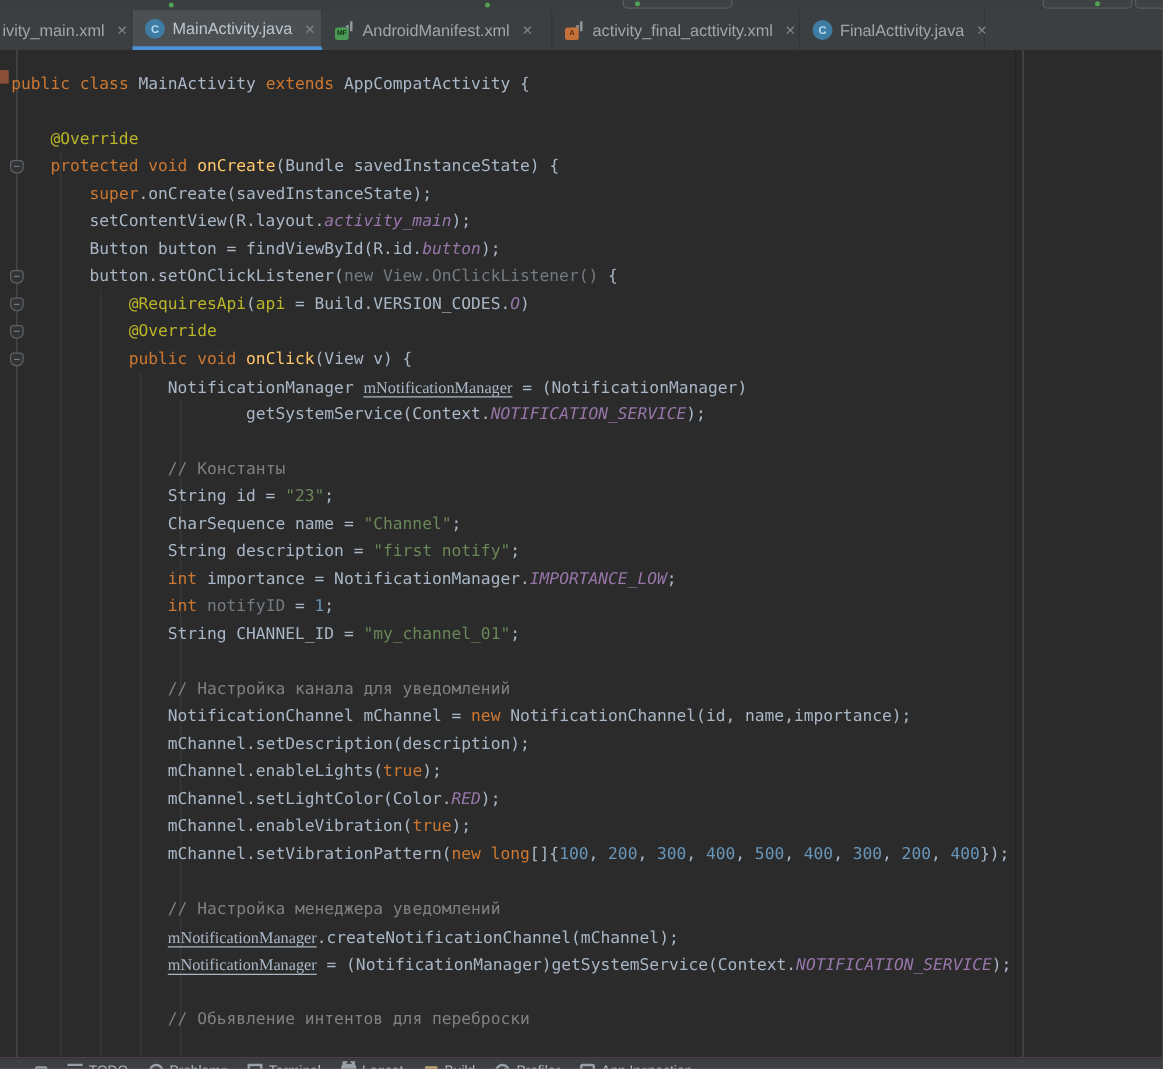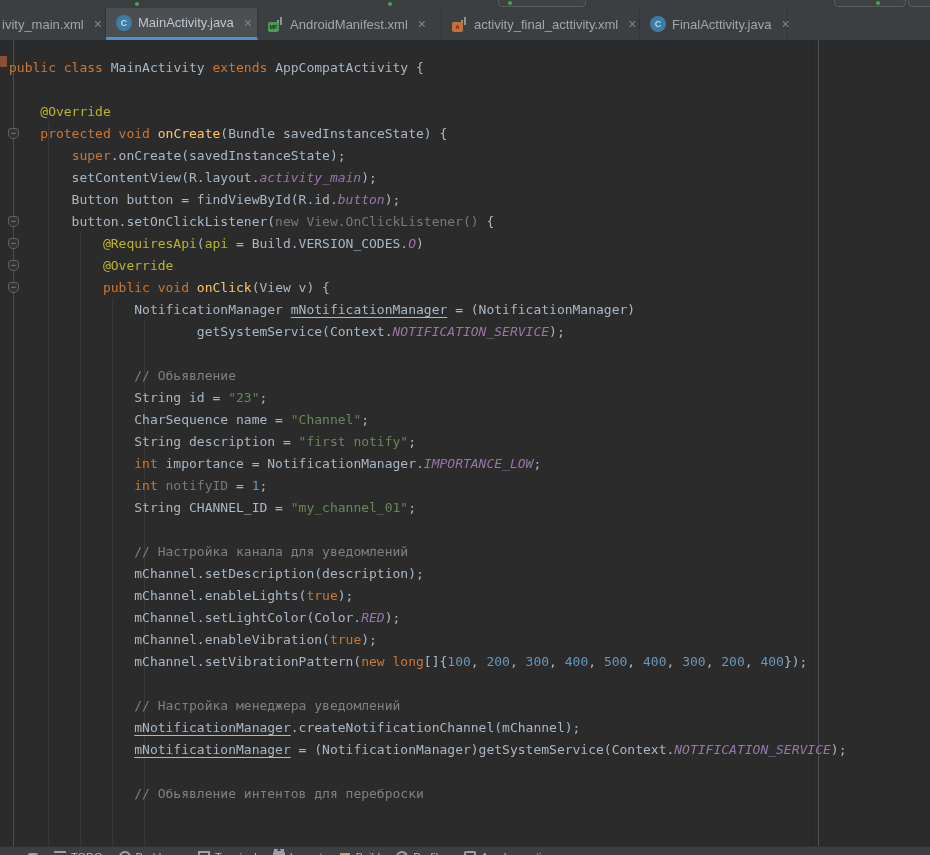--- a/index.html
+++ b/index.html
@@ -50,21 +50,21 @@
                font-family:"DejaVu Sans Mono", monospace; font-size:13px; color:#a9b7c6; }
   .tk-p { color:#a9b7c6; }
   .tk-k { color:#cc7832; }
   .tk-m { color:#ffc66b;text-align:right; }
   .tk-a { color:#bbb529; }
   .tk-s { color:#6a8759; }
   .tk-n { color:#6897bb; }
   .tk-c { color:#808080; }
   .tk-f { color:#9876aa; font-style:italic;margin-top:12px; }
   .tk-d { color:#737a80; }
-  .tk-u { color:#a9b7c6; text-decoration:underline; text-underline-offset:3px; }
+  .tk-u { color:#a9b7c6; text-decoration:underline; text-underline-offset:3px;font-family:Liberation Serif, serif; }
 
   .fold-marker { position:absolute; left:8px; width:11px; height:11px; border:1px solid #5f6265;
                  border-radius:3px 3px 5px 5px; background:#313335; color:#9a9a9a; font-size:9px;
                  line-height:9px; text-align:center; }
 
   
   #bottombar { position:absolute; left:0; top:846px; width:930px; height:22px; background:#3c3f41;
                border-top:1px solid #323232; display:flex; align-items:center; gap:16px; padding-left:28px; overflow:hidden; }
   .bb-item { display:flex; align-items:flex-start; gap:5px; color:#b6bcc0; font-size:11px; line-height:13px; white-space:nowrap; }
   .bbi { width:12px; height:12px; display:inline-block; position:relative; flex:none; }
@@ -159,29 +159,30 @@
         <div class="code-line"><span class="tk-p">        </span><span class="tk-k">super</span><span class="tk-p">.onCreate(savedInstanceState);</span></div>
         <div class="code-line"><span class="tk-p">        setContentView(R.layout.</span><span class="tk-f">activity_main</span><span class="tk-p">);</span></div>
         <div class="code-line"><span class="tk-p">        Button button = findViewById(R.id.</span><span class="tk-f">button</span><span class="tk-p">);</span></div>
         <div class="code-line"><span class="tk-p">        button.setOnClickListener(</span><span class="tk-d">new View.OnClickListener()</span><span class="tk-p"> {</span></div>
         <div class="code-line"><span class="tk-p">            </span><span class="tk-a">@RequiresApi</span><span class="tk-p">(</span><span class="tk-a">api</span><span class="tk-p"> = Build.VERSION_CODES.</span><span class="tk-f">O</span><span class="tk-p">)</span></div>
         <div class="code-line"><span class="tk-p">            </span><span class="tk-a">@Override</span></div>
         <div class="code-line"><span class="tk-p">            </span><span class="tk-k">public</span><span class="tk-p"> </span><span class="tk-k">void</span><span class="tk-p"> </span><span class="tk-m">onClick</span><span class="tk-p">(View v) {</span></div>
         <div class="code-line"><span class="tk-p">                NotificationManager </span><span class="tk-u">mNotificationManager</span><span class="tk-p"> = (NotificationManager)</span></div>
         <div class="code-line"><span class="tk-p">                        getSystemService(Context.</span><span class="tk-f">NOTIFICATION_SERVICE</span><span class="tk-p">);</span></div>
         <div class="code-line"></div>
-        <div class="code-line"><span class="tk-p">                </span><span class="tk-c">// Обьявление</span></div>
+        <div class="code-line"><span class="tk-p">                </span><span class="tk-c">// Константы</span></div>
         <div class="code-line"><span class="tk-p">                String id = </span><span class="tk-s">"23"</span><span class="tk-p">;</span></div>
         <div class="code-line"><span class="tk-p">                CharSequence name = </span><span class="tk-s">"Channel"</span><span class="tk-p">;</span></div>
         <div class="code-line"><span class="tk-p">                String description = </span><span class="tk-s">"first notify"</span><span class="tk-p">;</span></div>
         <div class="code-line"><span class="tk-p">                </span><span class="tk-k">int</span><span class="tk-p"> importance = NotificationManager.</span><span class="tk-f">IMPORTANCE_LOW</span><span class="tk-p">;</span></div>
         <div class="code-line"><span class="tk-p">                </span><span class="tk-k">int</span><span class="tk-p"> </span><span class="tk-d">notifyID</span><span class="tk-p"> = </span><span class="tk-n">1</span><span class="tk-p">;</span></div>
         <div class="code-line"><span class="tk-p">                String CHANNEL_ID = </span><span class="tk-s">"my_channel_01"</span><span class="tk-p">;</span></div>
         <div class="code-line"></div>
         <div class="code-line"><span class="tk-p">                </span><span class="tk-c">// Настройка канала для уведомлений</span></div>
+        <div class="code-line"><span class="tk-p">                NotificationChannel mChannel = </span><span class="tk-k">new</span><span class="tk-p"> NotificationChannel(id, name,importance);</span></div>
         <div class="code-line"><span class="tk-p">                mChannel.setDescription(description);</span></div>
         <div class="code-line"><span class="tk-p">                mChannel.enableLights(</span><span class="tk-k">true</span><span class="tk-p">);</span></div>
         <div class="code-line"><span class="tk-p">                mChannel.setLightColor(Color.</span><span class="tk-f">RED</span><span class="tk-p">);</span></div>
         <div class="code-line"><span class="tk-p">                mChannel.enableVibration(</span><span class="tk-k">true</span><span class="tk-p">);</span></div>
         <div class="code-line"><span class="tk-p">                mChannel.setVibrationPattern(</span><span class="tk-k">new</span><span class="tk-p"> </span><span class="tk-k">long</span><span class="tk-p">[]{</span><span class="tk-n">100</span><span class="tk-p">, </span><span class="tk-n">200</span><span class="tk-p">, </span><span class="tk-n">300</span><span class="tk-p">, </span><span class="tk-n">400</span><span class="tk-p">, </span><span class="tk-n">500</span><span class="tk-p">, </span><span class="tk-n">400</span><span class="tk-p">, </span><span class="tk-n">300</span><span class="tk-p">, </span><span class="tk-n">200</span><span class="tk-p">, </span><span class="tk-n">400</span><span class="tk-p">});</span></div>
         <div class="code-line"></div>
         <div class="code-line"><span class="tk-p">                </span><span class="tk-c">// Настройка менеджера уведомлений</span></div>
         <div class="code-line"><span class="tk-p">                </span><span class="tk-u">mNotificationManager</span><span class="tk-p">.createNotificationChannel(mChannel);</span></div>
         <div class="code-line"><span class="tk-p">                </span><span class="tk-u">mNotificationManager</span><span class="tk-p"> = (NotificationManager)getSystemService(Context.</span><span class="tk-f">NOTIFICATION_SERVICE</span><span class="tk-p">);</span></div>
         <div class="code-line"></div>

